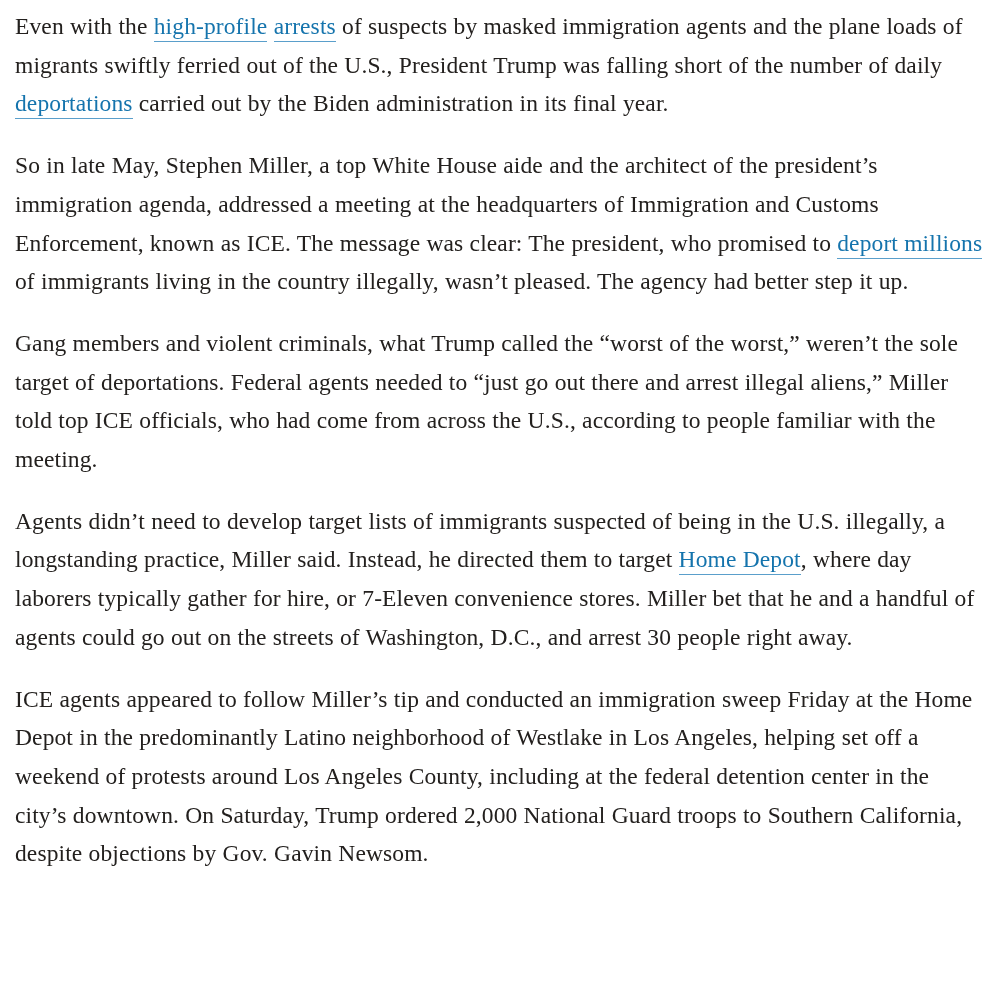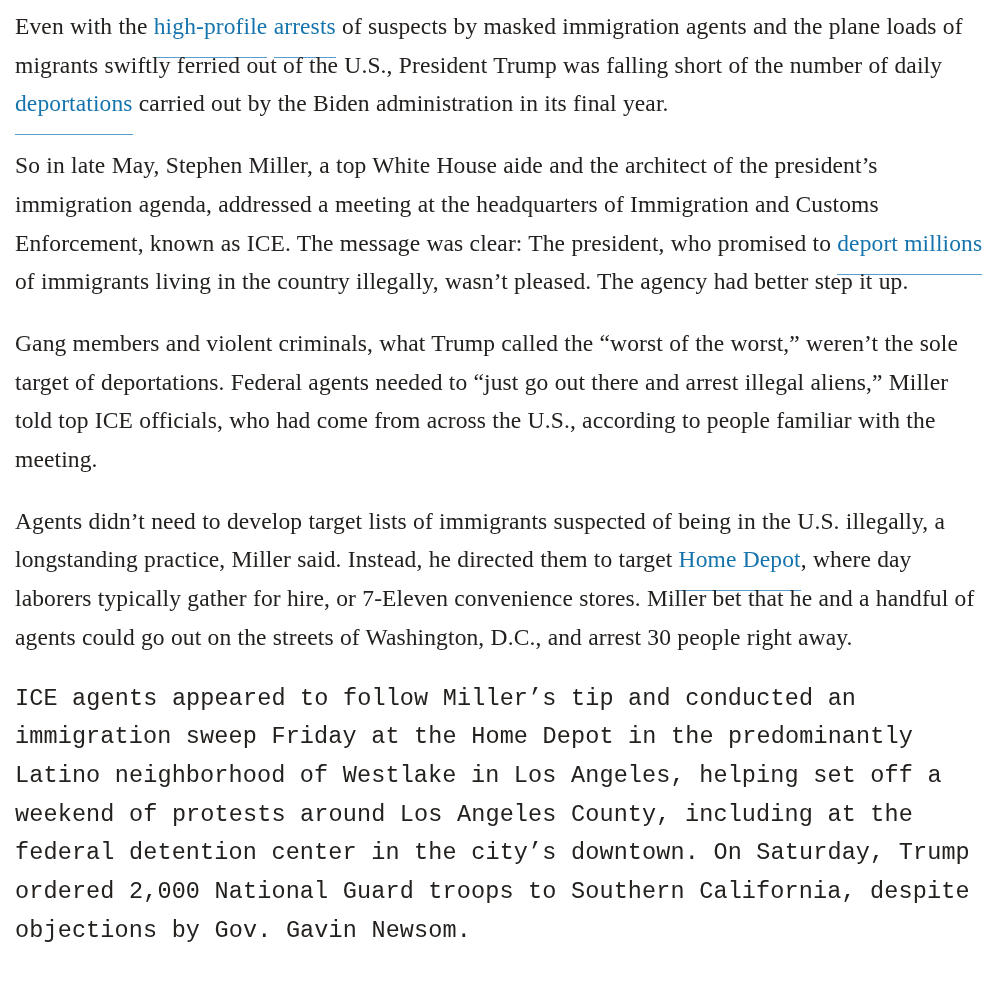--- a/index.html
+++ b/index.html
@@ -27,28 +27,27 @@
     font-size: 23.5px;
     line-height: 38.7px;
     color: #23201e;
     letter-spacing: 0.005em;
     text-align: left;
     word-spacing: 0.01em;
   }
 
   .para:last-child {
     margin-bottom: 16px;
-    font-family: Liberation Mono, monospace;
   }
 
   a.body-link {
     color: #1574ad;
     text-decoration: none;
     border-bottom: 1px solid #5a9fcb;
-    padding-bottom: 18px;
+    padding-bottom: 2px;
     cursor: pointer;
   }
 </style>
 </head>
 <body>
 
 <main id="article-body">
     <p class="para"><span>Even with the </span><a class="body-link" href="#">high-profile</a><span> </span><a class="body-link" href="#">arrests</a><span> of suspects by masked immigration agents and the plane loads of migrants swiftly ferried out of the U.S., President Trump was falling short of the number of daily </span><a class="body-link" href="#">deportations</a><span> carried out by the Biden administration in its final year.</span></p>
     <p class="para"><span>So in late May, Stephen Miller, a top White House aide and the architect of the president’s immigration agenda, addressed a meeting at the headquarters of Immigration and Customs Enforcement, known as ICE. The message was clear: The president, who promised to </span><a class="body-link" href="#">deport millions</a><span> of immigrants living in the country illegally, wasn’t pleased. The agency had better step it up.</span></p>
     <p class="para"><span>Gang members and violent criminals, what Trump called the “worst of the worst,” weren’t the sole target of deportations. Federal agents needed to “just go out there and arrest illegal aliens,” Miller told top ICE officials, who had come from across the U.S., according to people familiar with the meeting.</span></p>

